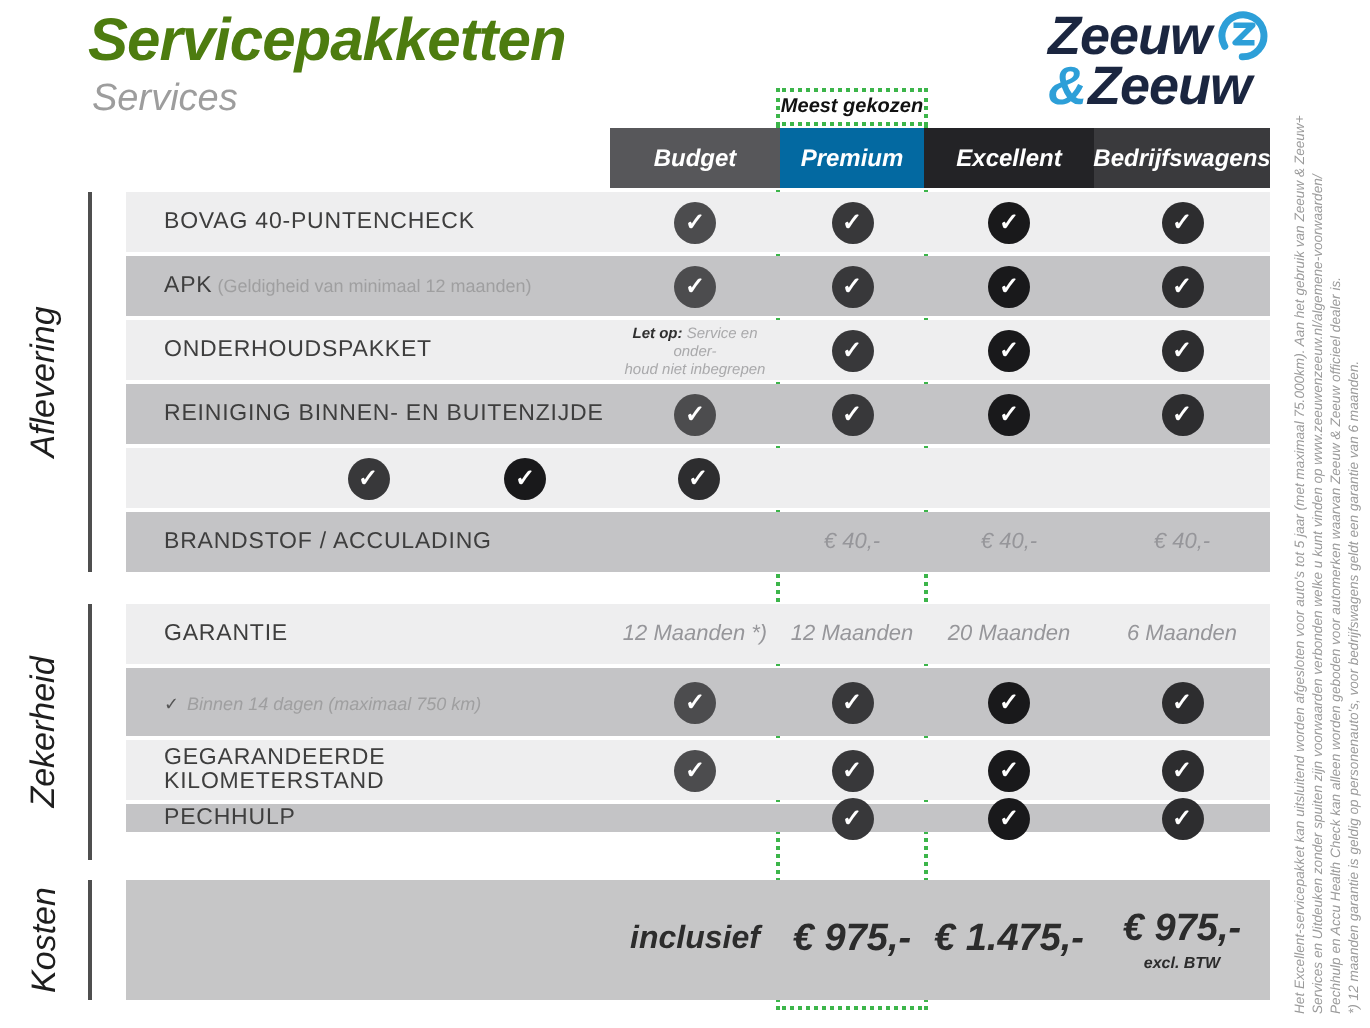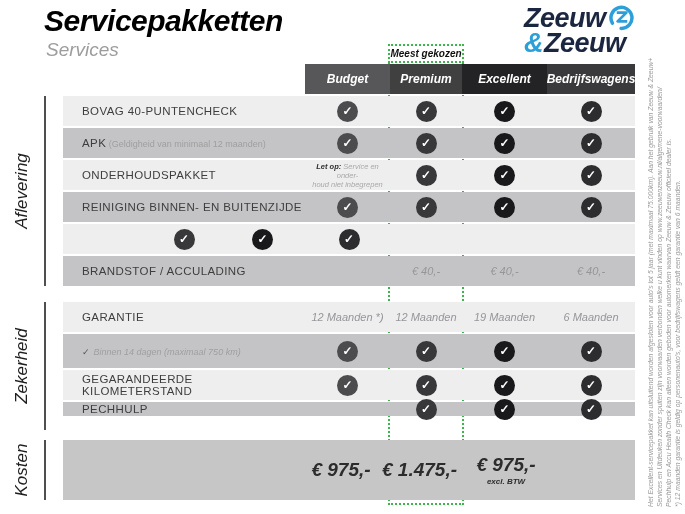--- a/index.html
+++ b/index.html
@@ -1,21 +1,21 @@
 <!DOCTYPE html>
 <html><head>
 <meta charset="utf-8">
 <style>
   html,body { margin:0; padding:0; background:#ffffff; }
   .canvas {
     position:relative; width:685px; height:514px; background:#ffffff;
     font-family:"Liberation Sans", sans-serif; overflow:hidden;
   }
   
-  .title { position:absolute; left:44px; top:4px; font-size:30px; font-weight:bold; font-style:italic; color:#000000; letter-spacing:-0.5px; }
+  .title { position:absolute; left:44px; top:4px; font-size:30px; font-weight:bold; font-style:italic; color:#4d7c0f; letter-spacing:-0.5px; }
   .subtitle { position:absolute; left:46px; top:39px; font-size:19px; font-style:italic; color:#9d9d9d; }
   .logo { position:absolute; left:524px; top:6px; color:#1b2640; font-weight:bold; font-style:italic; line-height:25px; font-size:27px; letter-spacing:-0.5px; }
   .logo-line { display:flex; align-items:center; }
   .logo .amp { color:#2d9fd8; margin-right:1px; }
   .logo svg { margin-left:2px; margin-top:-4px; }
   
   #header-row { position:absolute; left:305px; top:64px; height:30px; display:flex; }
   .hcell { display:flex; align-items:center; justify-content:center; color:#ffffff; font-size:12px; font-weight:bold; font-style:italic; }
   
   .premium-outline { position:absolute; left:388px; top:44px; width:76px; height:461px;
@@ -80,21 +80,21 @@
       <span class="amp">&amp;</span>
       <span>Zeeuw</span>
     </div>
   </div>
 
   <div class="premium-outline"></div>
   <div class="badge">Meest gekozen</div>
 
   <div id="header-row">
       <div class="hcell" style="width: 85px; background: rgb(87, 87, 90);">Budget</div>
-      <div class="hcell" style="width: 72px; background: #404040;">Premium</div>
+      <div class="hcell" style="width: 72px; background: #0369a1;">Premium</div>
       <div class="hcell" style="width: 85px; background: rgb(35, 35, 38);">Excellent</div>
       <div class="hcell" style="width: 88px; background: rgb(58, 58, 61);">Bedrijfswagens</div>
     </div>
 
   <div class="section-side" id="side-0">
     <span>Aflevering</span>
   </div>
   <div class="section-side" id="side-1">
     <span>Zekerheid</span>
   </div>
@@ -205,21 +205,21 @@
         <div class="row-label">
           <div class="label-main">GARANTIE</div>
         </div>
         <div class="cell" style="width: 85px;">
           <span class="cell-text">12 Maanden *)</span>
         </div>
         <div class="cell" style="width: 72px;">
           <span class="cell-text">12 Maanden</span>
         </div>
         <div class="cell" style="width: 85px;">
-          <span class="cell-text">19 Maanden</span>
+          <span class="cell-text">20 Maanden</span>
         </div>
         <div class="cell" style="width: 88px;">
           <span class="cell-text">6 Maanden</span>
         </div>
       </div>
       <div class="row dark" style="height: 34px;">
         <div class="row-label">
           <div class="sub-line"><span class="sub-check">✓</span><span>Binnen 14 dagen (maximaal 750 km)</span></div>
         </div>
         <div class="cell" style="width: 85px;">
@@ -264,20 +264,23 @@
           <span class="check-circle" style="background: rgb(25, 25, 27);">✓</span>
         </div>
         <div class="cell" style="width: 88px;">
           <span class="check-circle" style="background: rgb(45, 45, 47);">✓</span>
         </div>
       </div>
     </div>
 
   <div class="kosten-row">
     <div class="cell" style="width:242px"></div>
+    <div class="cell" style="width:85px">
+      <span class="inclusief">inclusief</span>
+    </div>
     <div class="cell" style="width:72px">
       <span class="price">€ 975,-</span>
     </div>
     <div class="cell" style="width:85px">
       <span class="price">€ 1.475,-</span>
     </div>
     <div class="cell" style="width:88px">
       <span class="price">€ 975,-</span>
       <span class="price-note">excl. BTW</span>
     </div>

